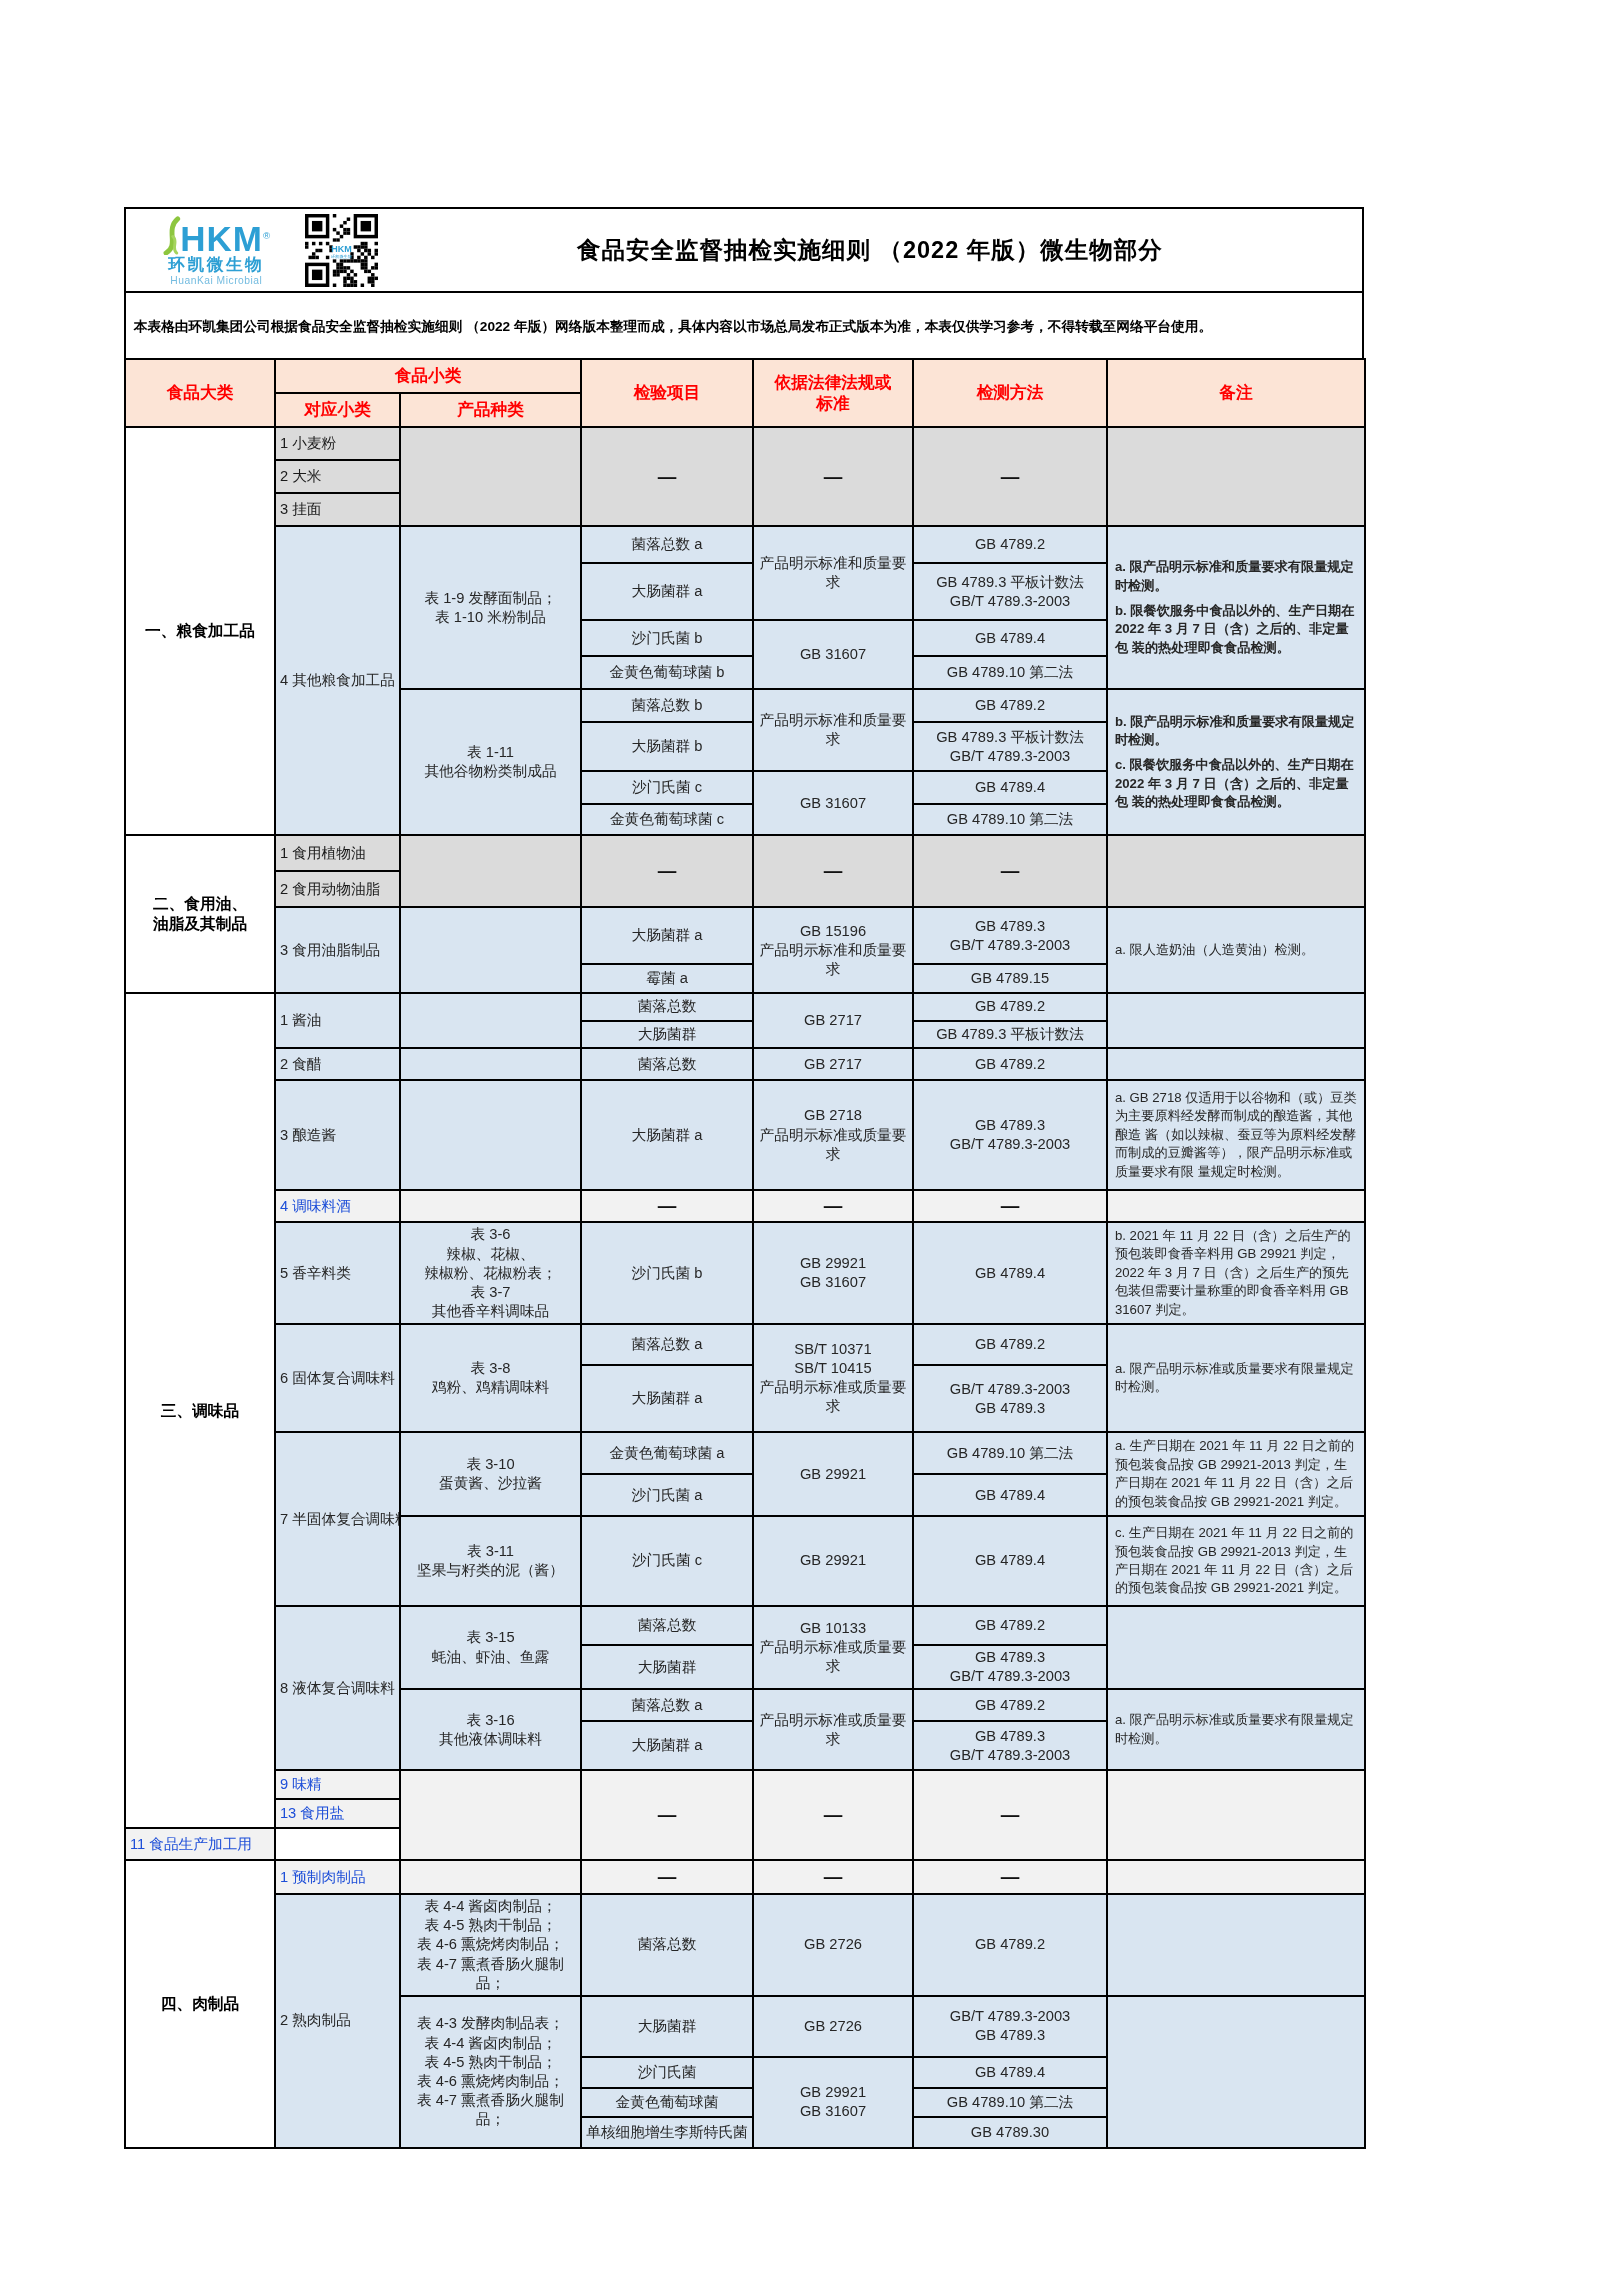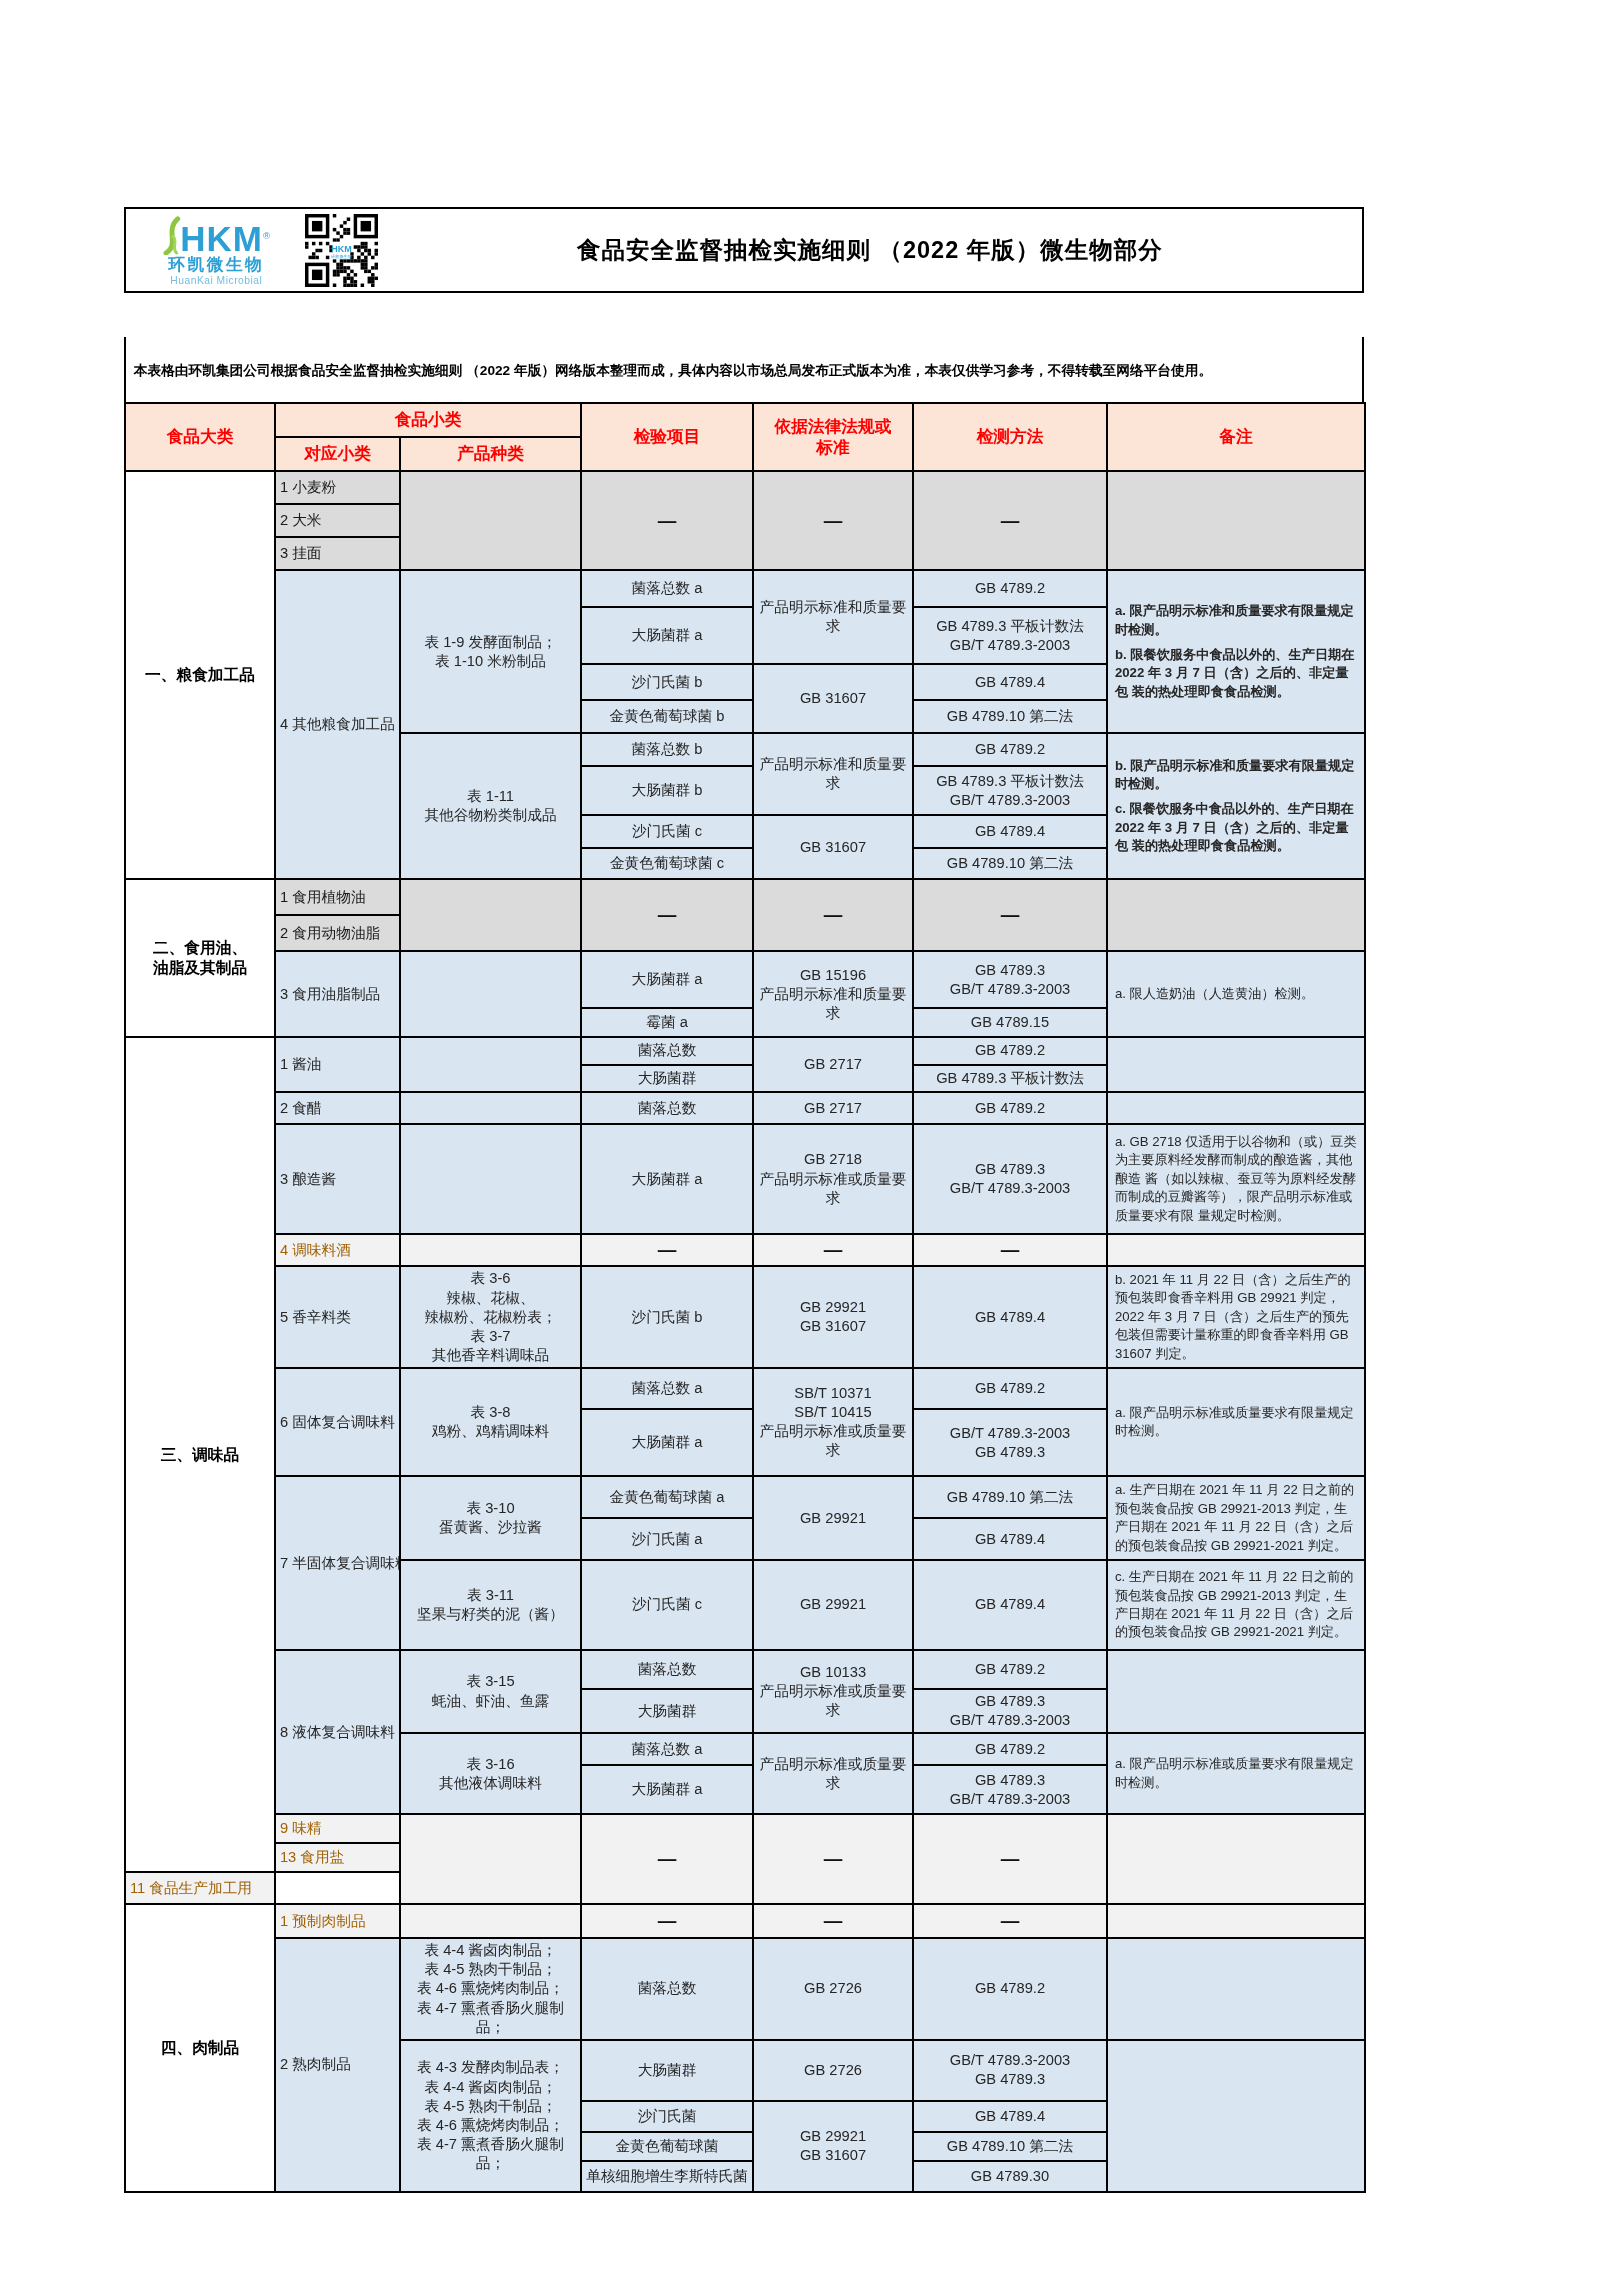--- a/index.html
+++ b/index.html
@@ -19,30 +19,30 @@
   .logo-hkm{color:var(--logo-blue);font-size:35px;font-weight:bold;letter-spacing:1px;line-height:0.9;}
   .logo-reg{color:var(--logo-blue);font-size:9.8px;vertical-align:top;position:relative;top:-13.7px;}
   .logo-cn{color:var(--logo-blue);font-size:16.7px;font-weight:bold;letter-spacing:2.5px;margin-top:2.9px;}
   .logo-en{color:var(--logo-blue-light);font-size:10.3px;margin-top:2px;letter-spacing:0.5px;}
   .qr{width:73px;height:73px;background:#fff;margin-left:3.9px;flex:none;}
   .title-wrap{flex:1;text-align:center;}
   .doc-title{font-size:23.5px;font-weight:bold;color:#000;letter-spacing:1px;}
 
   
   .note-box{border:2.9px solid var(--border);border-top:none;box-sizing:border-box;
-            padding:23.5px 7.8px 23.5px 7.8px;background:#fff;margin-top:44px;}
+            padding:23.5px 7.8px 23.5px 7.8px;background:#fff;}
   .note-text{font-size:13.7px;font-weight:bold;color:#000;line-height:1.4;}
 
   
   table{border-collapse:collapse;table-layout:fixed;width:1240px;border:2.9px solid var(--border);margin-top:-2.9px;}
   td,th{border:2px solid var(--border);font-size:14.7px;text-align:center;vertical-align:middle;
         padding:2px 3.9px;color:var(--cell-text);line-height:1.3;box-sizing:border-box;overflow:hidden;}
   th.hdr{background:var(--header-bg);color:var(--header-text);font-size:16.7px;font-weight:bold;padding:2px 15px;}
   .gray{background:var(--gray);color:#1a1a1a;}
-  .lgray{background:var(--lgray);color:#a16207;}
+  .lgray{background:var(--lgray);color:#1d4ed8;}
   .blue{background:var(--blue);}
   .cat{background:#ffffff;color:#000;font-weight:bold;font-size:15.7px;}
   .left{text-align:left;}
   .clip{white-space:nowrap;}
   .dash{font-size:18.6px;font-weight:bold;color:#111;}
   .remark{text-align:left;font-size:13.2px;line-height:1.4;padding:3.9px 6.9px;}
   .remark div{margin:6.9px 0;font-weight:bold;}
 </style>
 </head>
 <body>

